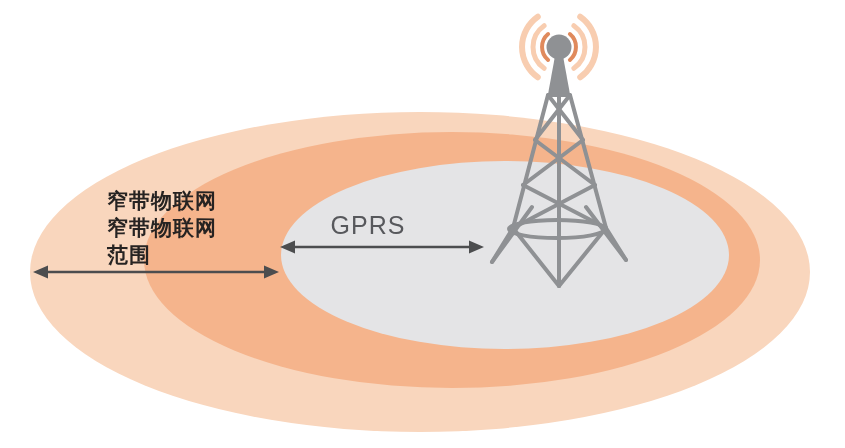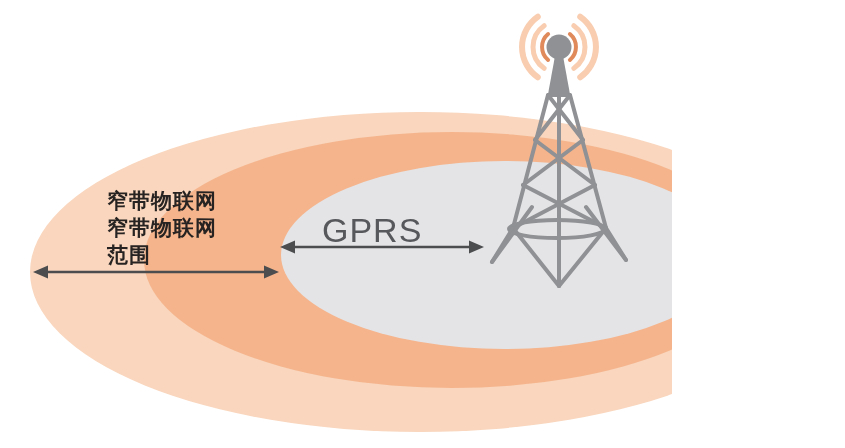--- a/index.html
+++ b/index.html
@@ -3,21 +3,21 @@
 <meta charset="utf-8">
 <style>
   html, body {
     margin: 0;
     padding: 0;
     background: #ffffff;
     font-family: "Liberation Sans", "DejaVu Sans", sans-serif;
   }
   .canvas {
     position: relative;
-    width: 672px;
+    width: 845px;
     height: 448px;
     background: #ffffff;
     overflow: hidden;
   }
   .diagram-svg {
     position: absolute;
     left: 0;
     top: 0;
     width: 845px;
     height: 448px;
@@ -33,21 +33,21 @@
     letter-spacing: 1px;
     white-space: nowrap;
   }
   .nbiot-label span { display: block; }
   .gprs-label {
     position: absolute;
     left: 322px;
     top: 211px;
     width: 92px;
     text-align: center;
-    font-size: 34px;
+    font-size: 25px;
     font-weight: 400;
     color: #57585c;
     letter-spacing: 1px;
   }
 </style>
 </head>
 <body>
 
 <div class="canvas">
 

